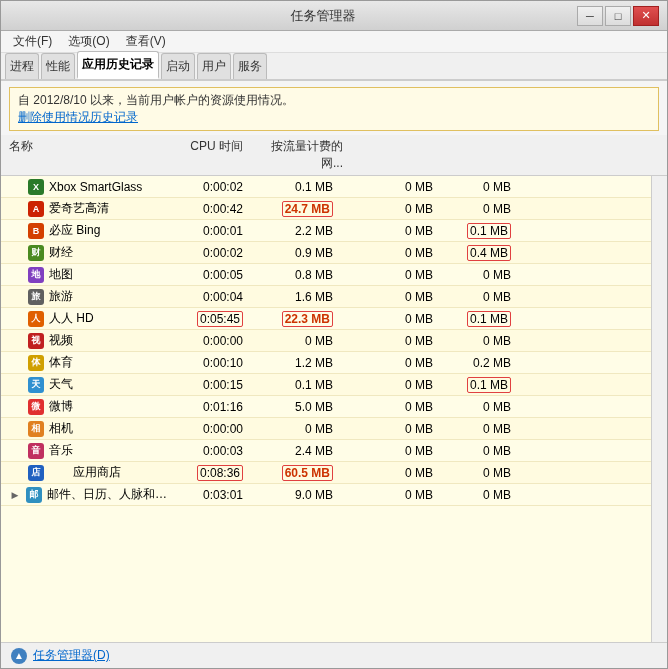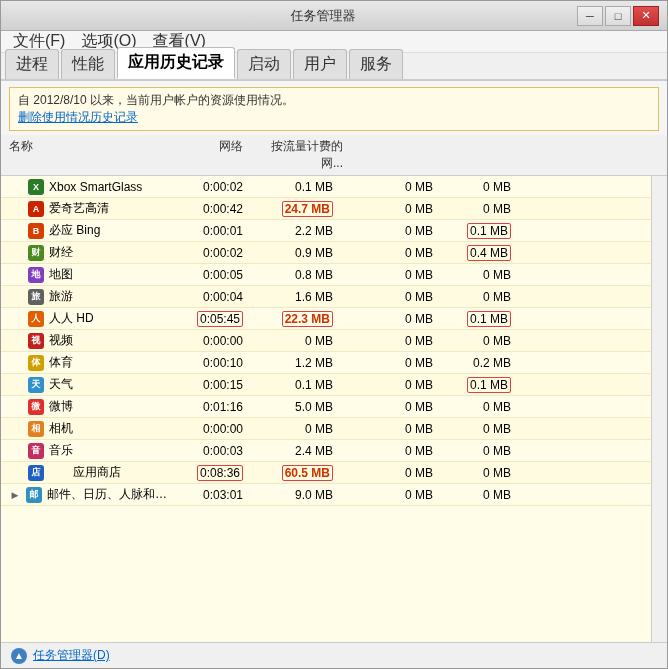--- a/index.html
+++ b/index.html
@@ -60,36 +60,36 @@
       height: 22px;
       display: flex;
       align-items: center;
       padding: 0 4px;
       border-bottom: 1px solid #ddd;
     }
     .menu-item {
       padding: 17px 8px;
       cursor: pointer;
       color: #333;
-      font-size: 16px;
+      font-size: 12px;
     }
     .tabs-bar {
       background: #f0f0f0;
       height: 28px;
       display: flex;
       align-items: flex-end;
       padding: 0 4px;
       border-bottom: 2px solid #ccc;
     }
     .tab {
-      padding: 4px 10px;
+      padding: 4px 4px;
       border: 1px solid #bbb;
       background: #e0e0e0;
       cursor: pointer;
-      font-size: 16px;
+      font-size: 12px;
       color: #333;
       margin-right: 2px;
       border-bottom: none;
       border-radius: 3px 3px 0 0;
     }
     .tab.active {
       background: #fff;
       border-bottom: 2px solid #fff;
       font-weight: bold;
       color: #000;
@@ -268,21 +268,21 @@
 
   <div class="content-area">
 
     <div class="info-bar">
       <div>自 2012/8/10 以来，当前用户帐户的资源使用情况。</div>
       <span class="info-link">删除使用情况历史记录</span>
     </div>
 
     <div class="table-header">
       <div class="col-name">名称</div>
-      <div class="col-net">网络</div>
+      <div class="col-cpu">CPU 时间</div>
       <div class="col-metered">按流量计费的网...</div>
     </div>
 
     <div class="table-container">
       <div class="table-body" id="table-body">
       <div class="table-row">
             <div class="cell-name">
               <span style="width: 14px; display: inline-block;"></span>
               <div class="app-icon" style="background: rgb(42, 122, 42);">X</div>
               <span style="overflow: hidden; text-overflow: ellipsis; white-space: nowrap;">Xbox SmartGlass</span>

